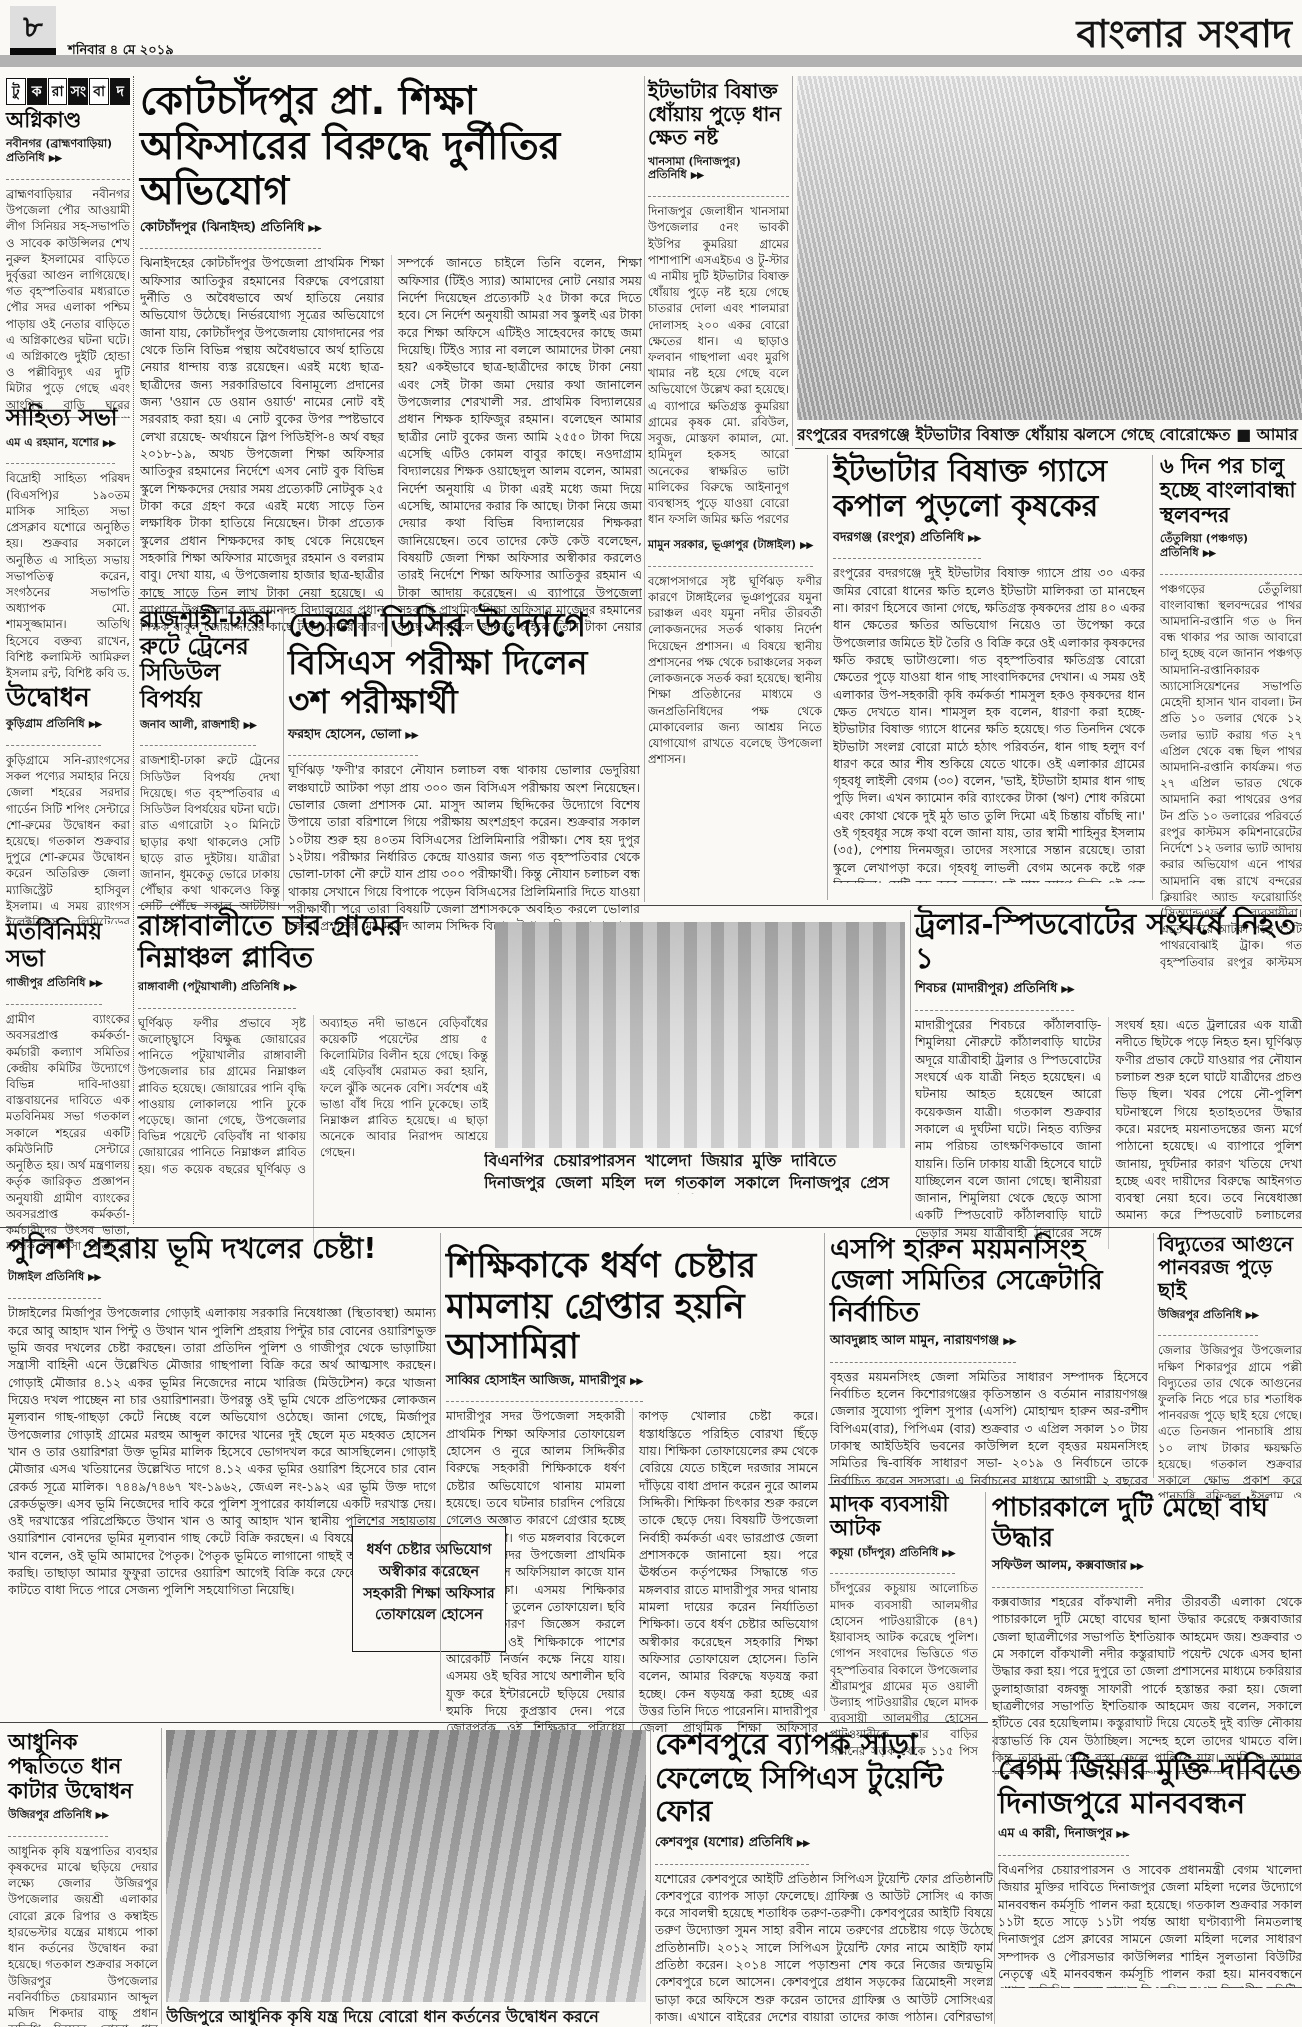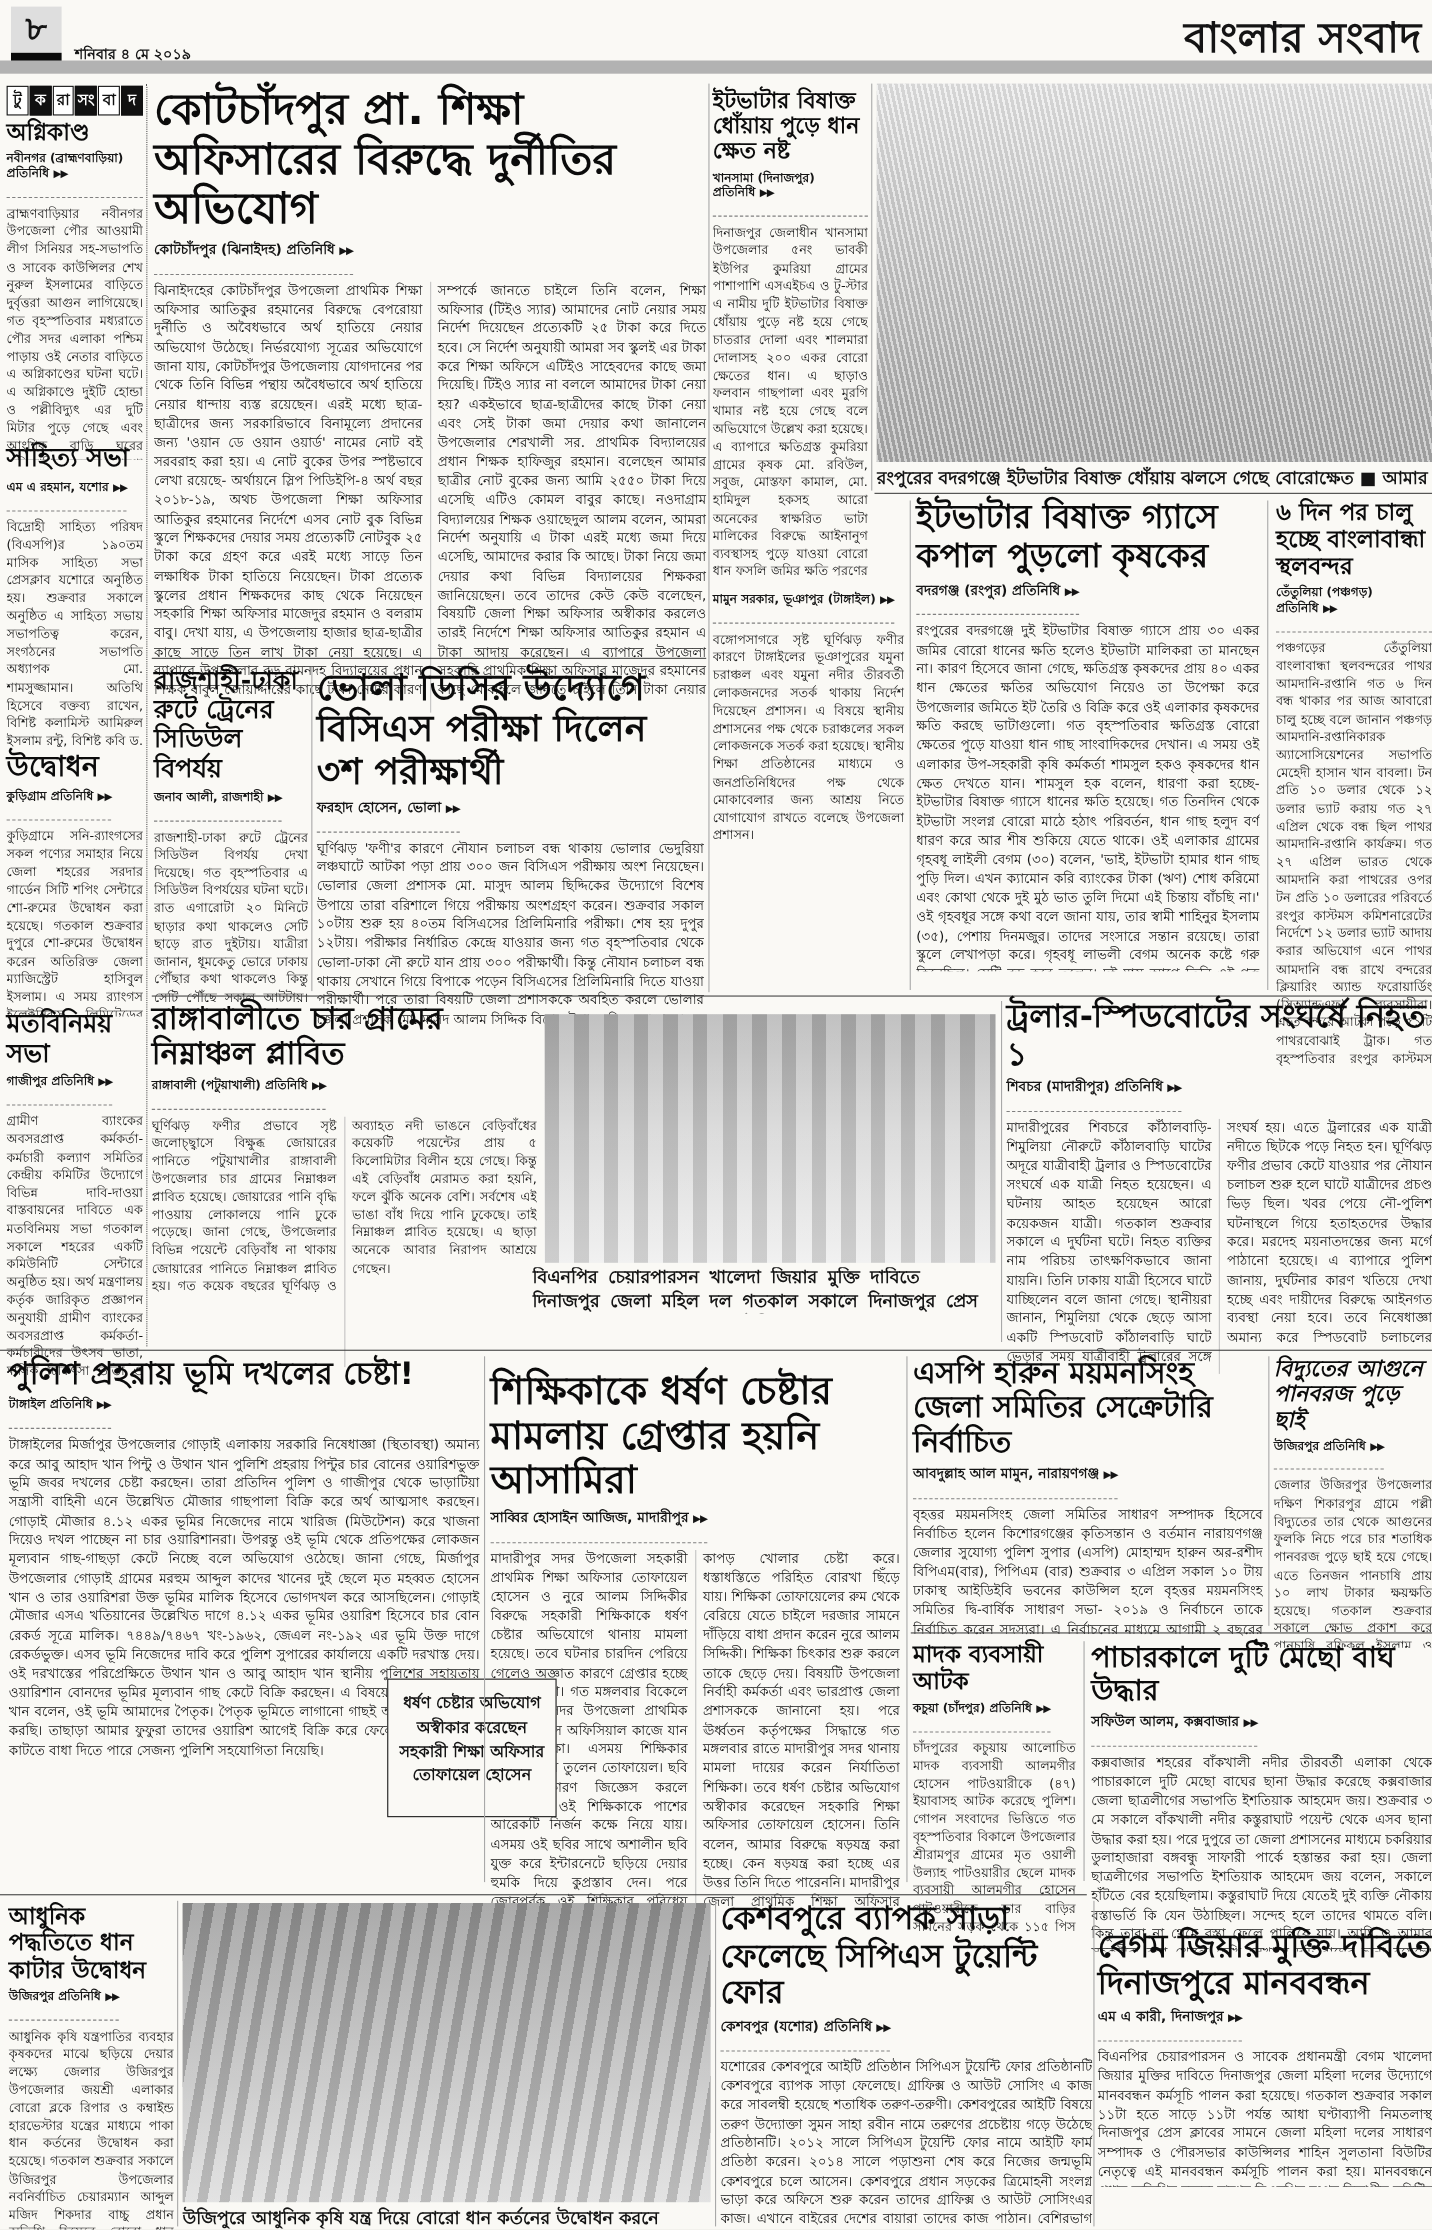--- a/index.html
+++ b/index.html
@@ -168,21 +168,21 @@
   </div>
   <div class="pull" style="left:352px;top:1526px;width:154px;height:126px;">ধর্ষণ চেষ্টার অভিযোগ অস্বীকার করেছেন সহকারী শিক্ষা অফিসার তোফায়েল হোসেন</div>
 
   <div class="abs" style="left:830px;top:1233px;width:318px;">
     <h2 class="t" style="font-size:27px;">এসপি হারুন ময়মনসিংহ জেলা সমিতির সেক্রেটারি নির্বাচিত</h2>
     <div class="byline"><span>আবদুল্লাহ আল মামুন, নারায়ণগঞ্জ</span><span class="arr">▶▶</span></div>
     <div class="bd" style="height:118px;">বৃহত্তর ময়মনসিংহ জেলা সমিতির সাধারণ সম্পাদক হিসেবে নির্বাচিত হলেন কিশোরগঞ্জের কৃতিসন্তান ও বর্তমান নারায়ণগঞ্জ জেলার সুযোগ্য পুলিশ সুপার (এসপি) মোহাম্মদ হারুন অর-রশীদ বিপিএম(বার), পিপিএম (বার) শুক্রবার ৩ এপ্রিল সকাল ১০ টায় ঢাকাস্থ আইডিইবি ভবনের কাউন্সিল হলে বৃহত্তর ময়মনসিংহ সমিতির দ্বি-বার্ষিক সাধারণ সভা- ২০১৯ ও নির্বাচনে তাকে নির্বাচিত করেন সদস্যরা। এ নির্বাচনের মাধ্যমে আগামী ২ বছরের জন্য নতুন কমিটি নির্বাচিত হয়। উক্ত নির্বাচনে বৃহত্তর ময়মনসিংহ তথা (জামালপুর, শেরপুর, টাঙ্গাইল, কিশোরগঞ্জ, নেত্রকোনা ও ময়মনসিংহ) জেলার সমিতির সদস্যদের সমর্থনে সভাপতি হিসেবে নির্বাচিত হন মো. আবুল কালাম আজাদ, মূখ্য সমন্বয়ক, এসডিজি প্রধানমন্ত্রীর কার্যালয়। এসময় সংগঠনের অন্যান্য নেতৃবৃন্দসহ বৃহত্তর ময়মনসিংহ জেলা সমিতির সদস্যরা উপস্থিত ছিলেন।</div>
   </div>
 
   <div class="abs" style="left:1158px;top:1233px;width:144px;">
-    <h2 class="t" style="font-size:20px;font-style:italic;">বিদ্যুতের আগুনে পানবরজ পুড়ে ছাই</h2>
+    <h2 class="t" style="font-size:20px;">বিদ্যুতের আগুনে পানবরজ পুড়ে ছাই</h2>
     <div class="byline sm"><span>উজিরপুর প্রতিনিধি</span><span class="arr">▶▶</span></div>
     <div class="bd sm" style="height:156px;">জেলার উজিরপুর উপজেলার দক্ষিণ শিকারপুর গ্রামে পল্লী বিদ্যুতের তার থেকে আগুনের ফুলকি নিচে পরে চার শতাধিক পানবরজ পুড়ে ছাই হয়ে গেছে। এতে তিনজন পানচাষি প্রায় ১০ লাখ টাকার ক্ষয়ক্ষতি হয়েছে। গতকাল শুক্রবার সকালে ক্ষোভ প্রকাশ করে পানচাষি রফিকুল ইসলাম ও ছাদের আলী হাওলাদার জানান, তাদের পানবরজের মধ্যের দুটি বৈদ্যুতিক খুঁটির তার থেকে গত কয়েকদিন থেকে মিসফায়ারিং হচ্ছিলো।</div>
   </div>
 
   <div class="hl" style="left:828px;top:1484px;width:474px;"></div>
   <div class="abs" style="left:830px;top:1492px;width:148px;">
     <h2 class="t" style="font-size:21px;">মাদক ব্যবসায়ী আটক</h2>
     <div class="byline sm"><span>কচুয়া (চাঁদপুর) প্রতিনিধি</span><span class="arr">▶▶</span></div>
     <div class="bd sm" style="height:178px;">চাঁদপুরের কচুয়ায় আলোচিত মাদক ব্যবসায়ী আলমগীর হোসেন পাটওয়ারীকে (৪৭) ইয়াবাসহ আটক করেছে পুলিশ। গোপন সংবাদের ভিত্তিতে গত বৃহস্পতিবার বিকালে উপজেলার শ্রীরামপুর গ্রামের মৃত ওয়ালী উল্যাহ পাটওয়ারীর ছেলে মাদক ব্যবসায়ী আলমগীর হোসেন পাটওয়ারীকে তার বাড়ির সামনের সড়ক থেকে ১১৫ পিস ইয়াবা ও মাদক বিক্রির নগদ ৪ হাজার টাকাসহ আটক করা হয়।</div>
   </div>

